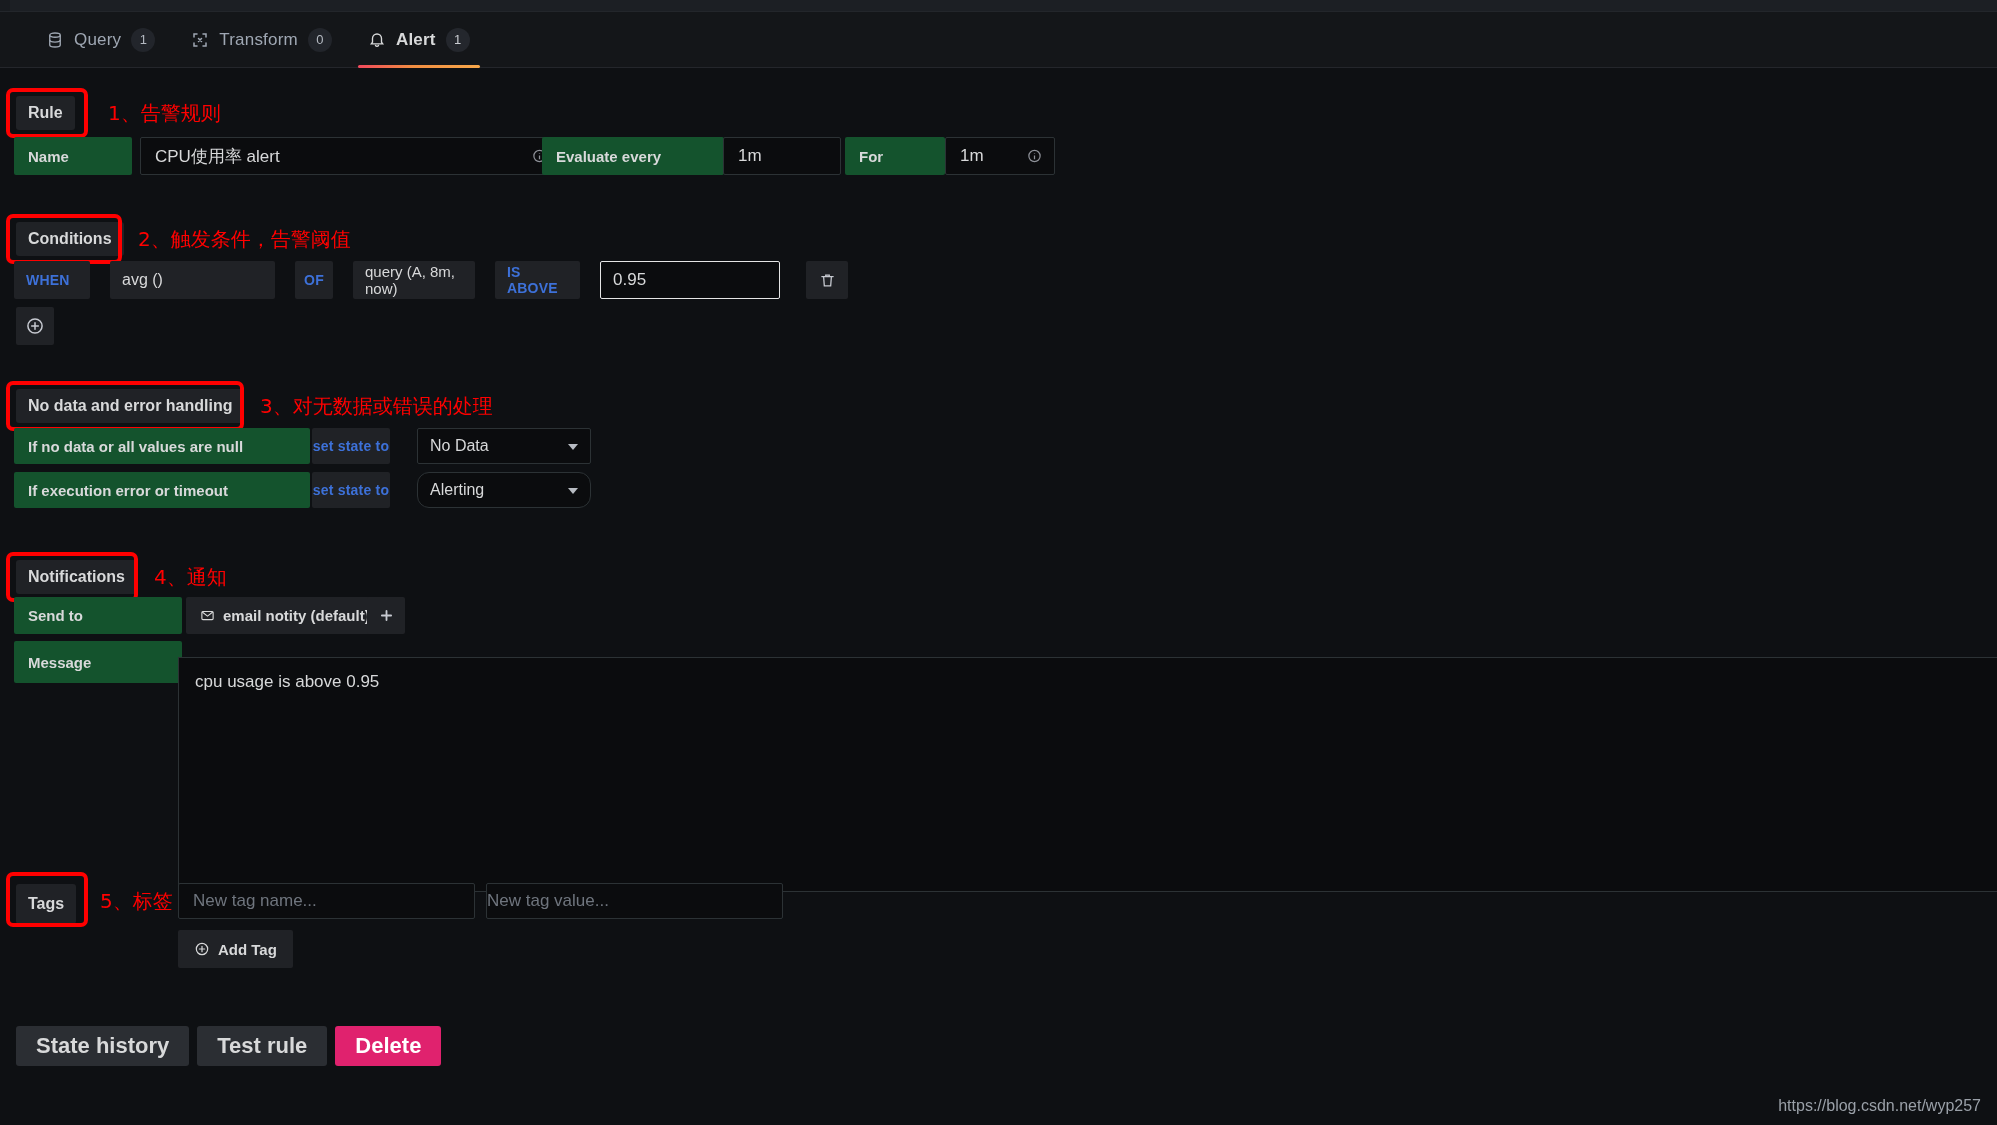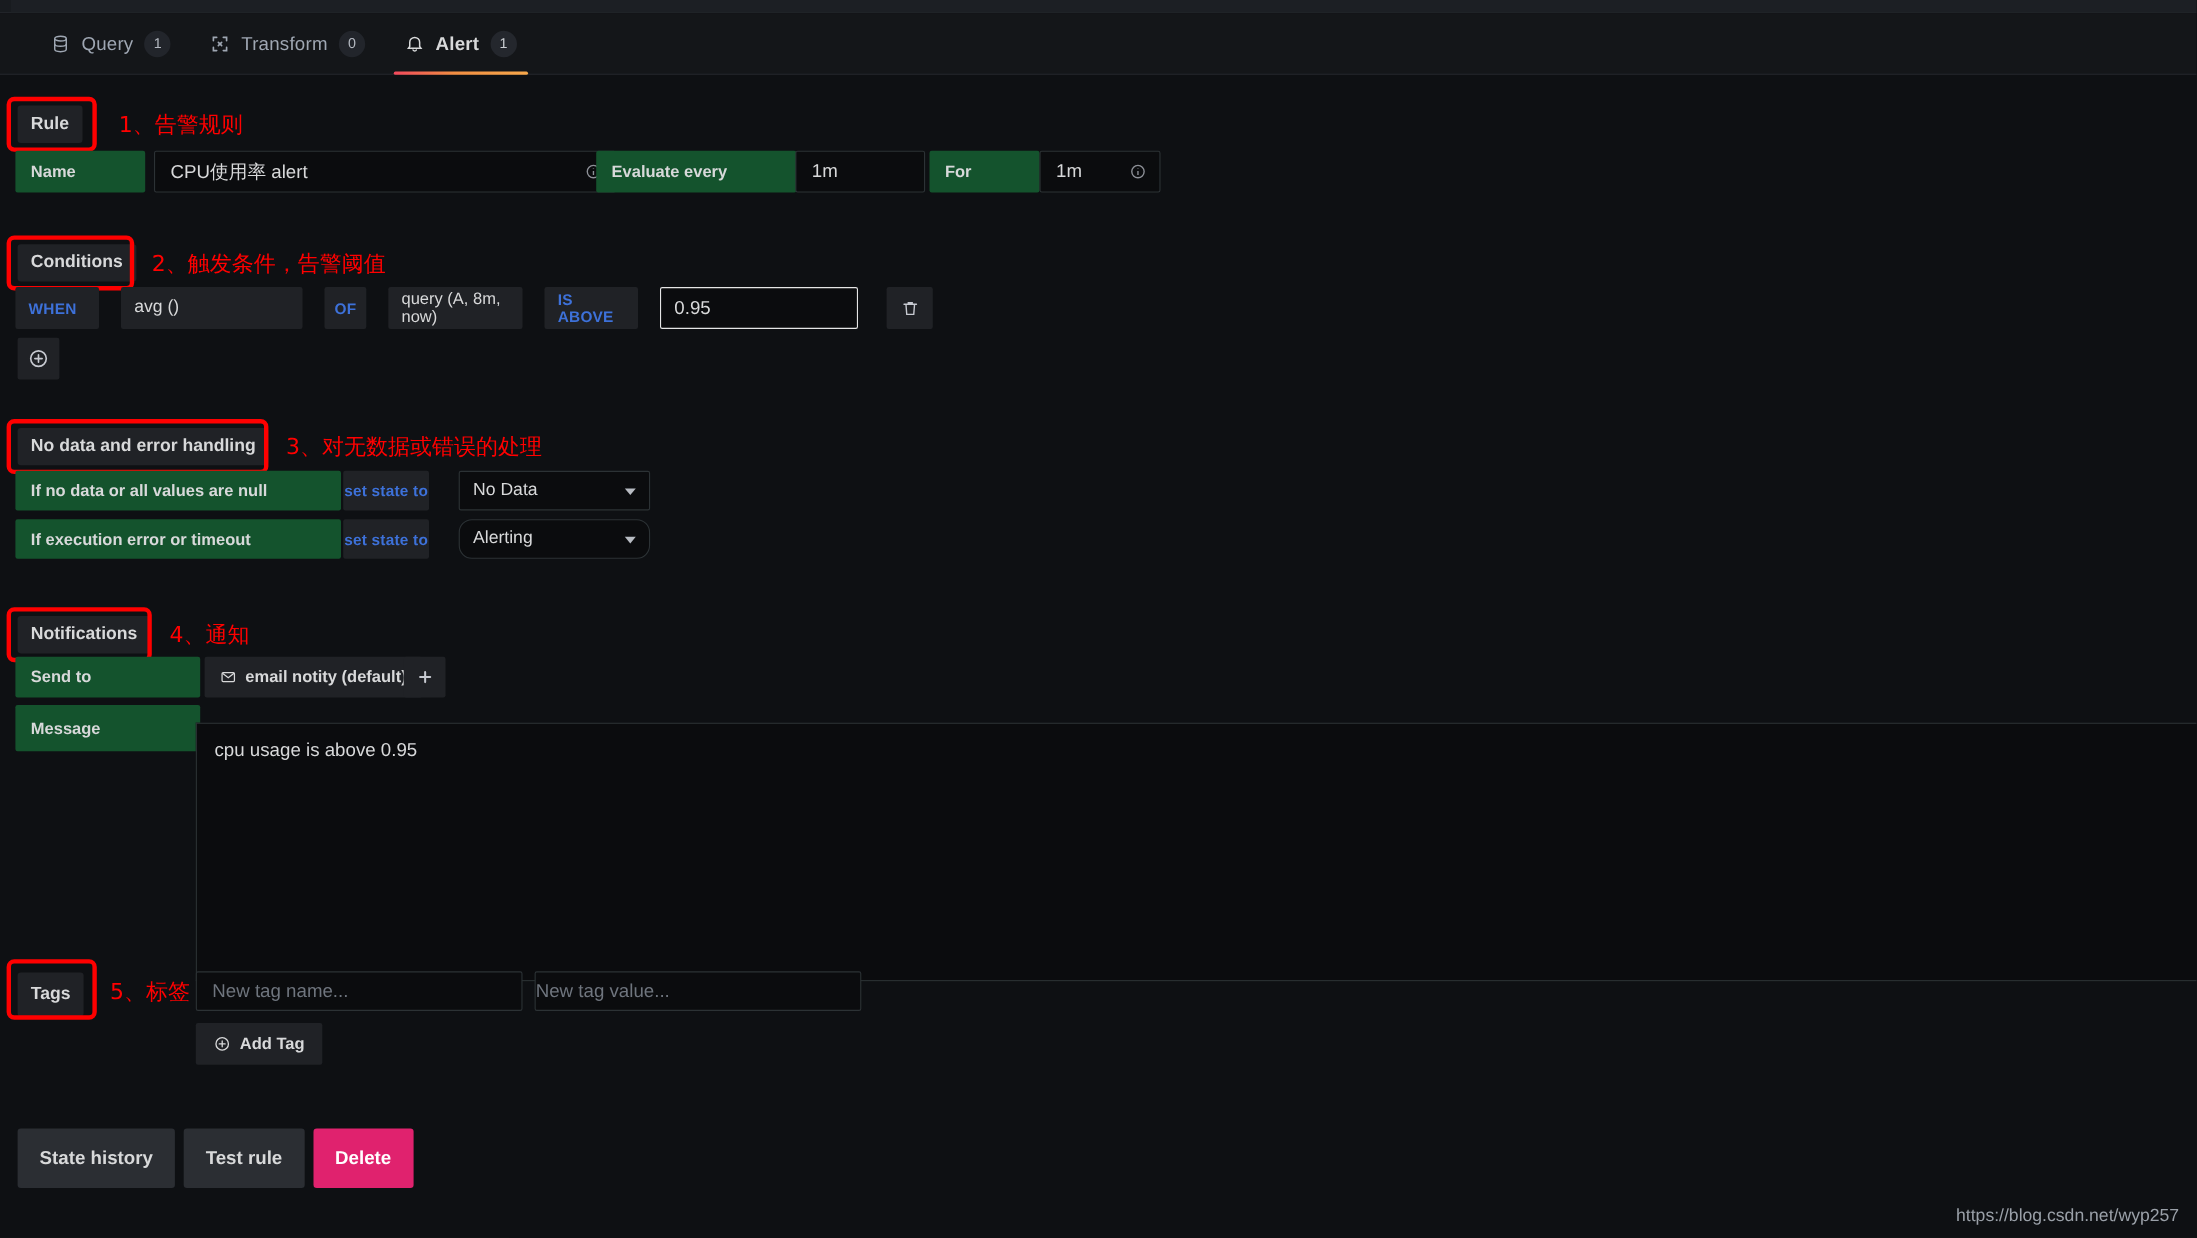--- a/index.html
+++ b/index.html
@@ -182,23 +182,23 @@
   }
   #add-tag-btn {
     position: absolute; left: 178px; top: 930px; height: 38px; padding: 0 16px;
     background: #202226; border-radius: 2px; color: #d8d9da;
     font-size: 15px; font-weight: 700; display: flex; align-items: center; gap: 8px;
   }
 
   
   .footer { position: absolute; left: 16px; top: 1026px; display: flex; gap: 8px; }
   .fbtn {
-    height: 54px; padding: 0 20px; border-radius: 3px;
+    height: 40px; padding: 0 20px; border-radius: 3px;
     display: flex; align-items: center; justify-content: center;
-    font-size: 17px; font-weight: 700; color: #d8d9da;
+    font-size: 22px; font-weight: 700; color: #d8d9da;
     background: #2b2e33; cursor: pointer; text-align: center;
   }
   .fbtn.danger { background: #e0226e; color: #ffffff; }
 
   .watermark {
     position: absolute; right: 16px; bottom: 10px;
     color: #9aa0a8; font-size: 16px;
   }
 </style>
 </head>

